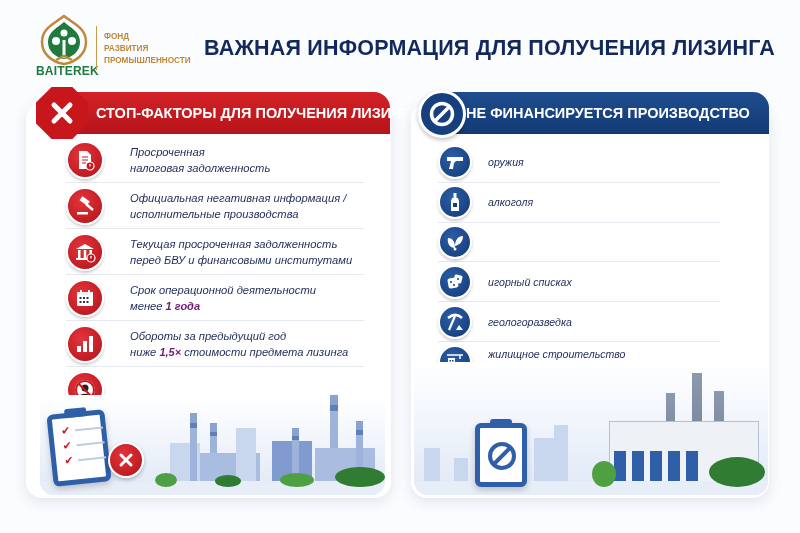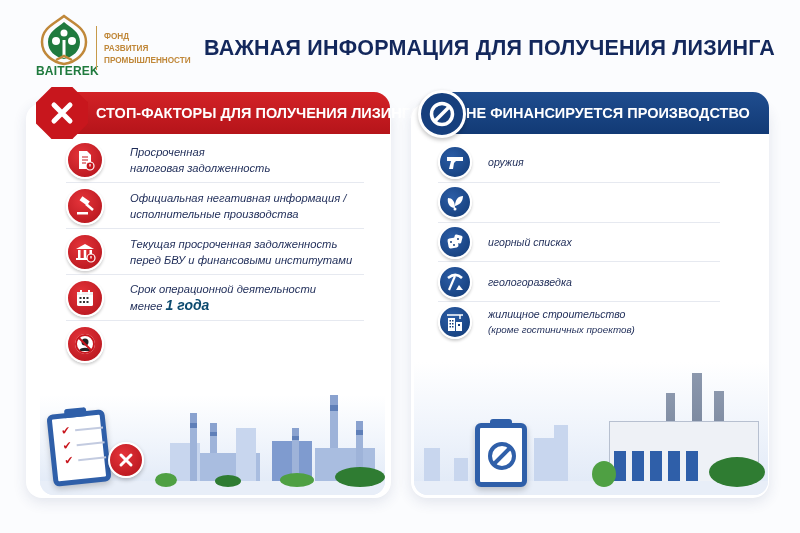--- a/index.html
+++ b/index.html
@@ -81,21 +81,21 @@
   .ico {
     flex: 0 0 auto; border-radius: 50%;
     display: flex; align-items: center; justify-content: center;
     box-shadow: 0 2px 3px rgba(0,0,0,0.2);
   }
   .ico.red { width: 38px; height: 38px; background: radial-gradient(circle at 40% 35%, #e5343a, #b0121a); border: 2px solid #fff; }
   .ico.blue { width: 34px; height: 34px; background: radial-gradient(circle at 40% 35%, #2b5da6, #123a75); border: 2px solid #fff; }
   .row-text { font-size: 11.2px; line-height: 16px; color: #1d2b57; font-style: italic; }
   .list.left .row-text { margin-left: 26px; }
   .list.right .row-text { margin-left: 16px; font-size: 10.6px; }
-  .row-text .hl { color: #0c4a6e; font-weight: bold; font-size: 14px; }
+  .row-text .hl { color: #701a75; font-weight: bold; font-size: 11px; }
   .sub { font-size: 9.8px; }
 
   
   .scene {
     position: absolute; overflow: hidden;
   }
   .scene.left { left: 40px; top: 395px; width: 345px; height: 100px; border-radius: 0 0 14px 14px; }
   .scene.right { left: 414px; top: 362px; width: 354px; height: 133px; border-radius: 0 0 14px 14px; }
   .sky { position: absolute; inset: 0; background: linear-gradient(180deg, #ffffff 0%, #eef3fb 55%, #dfe8f6 100%); }
   .ground { position: absolute; left: 0; right: 0; bottom: 0; height: 14px; background: #e8eef8; }
@@ -207,20 +207,33 @@
             <rect x="12.5" y="10" width="2" height="2"></rect>
             <rect x="5.5" y="14" width="2" height="2"></rect>
             <rect x="9" y="14" width="2" height="2"></rect>
             <rect x="12.5" y="14" width="2" height="2"></rect>
           </g>
         </svg>
     </div>
     <div class="row-text">
       <div>Срок операционной деятельности</div>
       <div><span>менее </span><span class="hl">1 года</span></div>
+    </div>
+  </div>
+  <div class="row">
+    <div class="ico red">
+      <svg width="22" height="22" viewBox="0 0 22 22">
+          <rect x="3" y="13" width="4" height="6" fill="#fff"></rect>
+          <rect x="9" y="8" width="4" height="11" fill="#fff"></rect>
+          <rect x="15" y="3" width="4" height="16" fill="#fff"></rect>
+        </svg>
+    </div>
+    <div class="row-text">
+      <div>Обороты за предыдущий год</div>
+      <div><span>ниже </span><span class="hl">1,5×</span><span> стоимости предмета лизинга</span></div>
     </div>
   </div>
   <div class="row">
     <div class="ico red">
       <svg width="24" height="24" viewBox="0 0 24 24">
           <circle cx="12" cy="12" r="10" fill="#fff"></circle>
           <circle cx="12" cy="10" r="3.5" fill="#222"></circle>
           <path d="M5.5 19 C7 14.5 17 14.5 18.5 19 Z" fill="#222"></path>
           <circle cx="12" cy="12" r="9" fill="none" stroke="#c8161d" stroke-width="2"></circle>
           <path d="M5.5 5.5 L18.5 18.5" stroke="#c8161d" stroke-width="2"></path>
@@ -272,20 +285,30 @@
 </div>
 
 <div class="list right">
   <div class="row">
     <div class="ico blue">
       <svg width="20" height="20" viewBox="0 0 20 20">
           <path d="M2 5 H18 V9 H11 L9 11 L8 17 H4 L6 9 H2 Z" fill="#fff"></path>
         </svg>
     </div>
     <div class="row-text">оружия</div>
+  </div>
+  <div class="row">
+    <div class="ico blue">
+      <svg width="20" height="20" viewBox="0 0 20 20">
+          <rect x="8.5" y="1" width="3" height="5" fill="#fff"></rect>
+          <path d="M7 6 H13 L14 9 V19 H6 V9 Z" fill="#fff"></path>
+          <rect x="8" y="11" width="4" height="4" fill="#163f7d"></rect>
+        </svg>
+    </div>
+    <div class="row-text">алкоголя</div>
   </div>
   <div class="row">
     <div class="ico blue">
       <svg width="20" height="20" viewBox="0 0 20 20">
           <path d="M10 16 C4 16 2 10 3 6 C7 6 10 9 10 16 Z" fill="#fff"></path>
           <path d="M10 14 C10 8 13 4 18 4 C18 10 14 13 10 14 Z" fill="#fff"></path>
           <circle cx="10" cy="17" r="1.5" fill="#fff"></circle>
         </svg>
     </div>
   </div>

